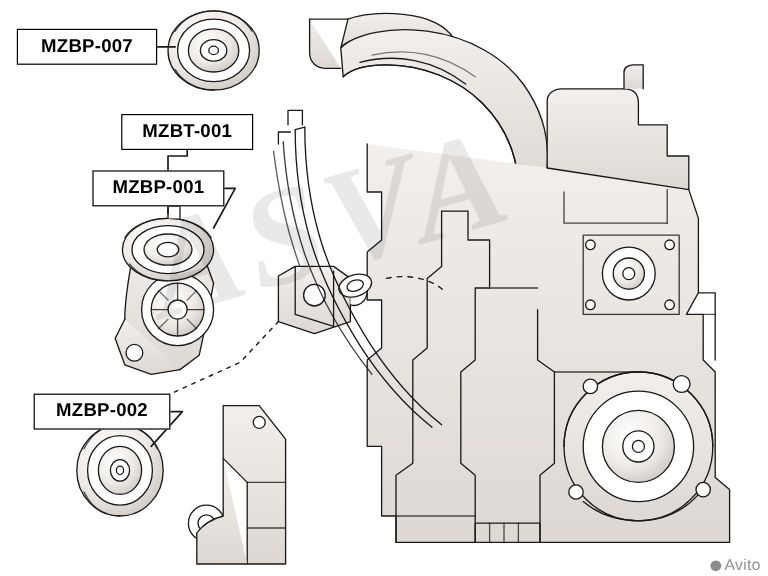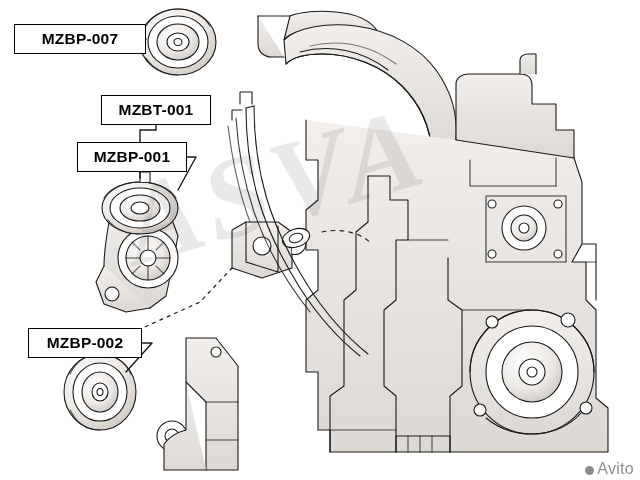--- a/index.html
+++ b/index.html
@@ -56,21 +56,21 @@
   .wm-asva {
     left: 120px;
     top: 120px;
     font-size: 115px;
     letter-spacing: 6px;
     transform: rotate(-16deg);
   }
   .wm-avito {
     right: 6px;
     bottom: 2px;
-    font-size: 16px;
+    font-size: 13px;
     font-style: normal;
     font-weight: 400;
     font-family: "Liberation Sans", sans-serif;
     color: rgba(0,0,0,0.45);
     letter-spacing: 0.3px;
   }
   .wm-avito .dot {
     display: inline-block;
     width: 9px;
     height: 9px;
@@ -245,21 +245,21 @@
         <path d="M170,157 L196,157 L178,190"></path>
         <path d="M142,343 L152,343 L126,372"></path>
         <path d="M156,126 L176,126" stroke-opacity="0"></path>
       </g>
       <g stroke-width="1.2" stroke-dasharray="3 5">
         <path d="M138,330 L200,302 L232,268"></path>
       </g>
     </g>
   </svg>
 
-  <div class="label-box" style="left:14px; top:24px; width:132px; height:30px;">MZBP-007</div>
+  <div class="label-box" style="left:14px; top:24px; width:117px; height:30px;">MZBP-007</div>
 
   <div class="label-box" style="left:101px; top:95px; width:110px; height:30px;">MZBT-001</div>
 
   <div class="label-box" style="left:60px; top:142px; width:110px; height:30px;margin-left:17px;">MZBP-001</div>
 
   <div class="label-box" style="left:28px; top:328px; width:114px; height:30px;">MZBP-002</div>
 
   <div class="wm wm-avito">
     <span class="dot"></span><span>Avito</span>
   </div>

